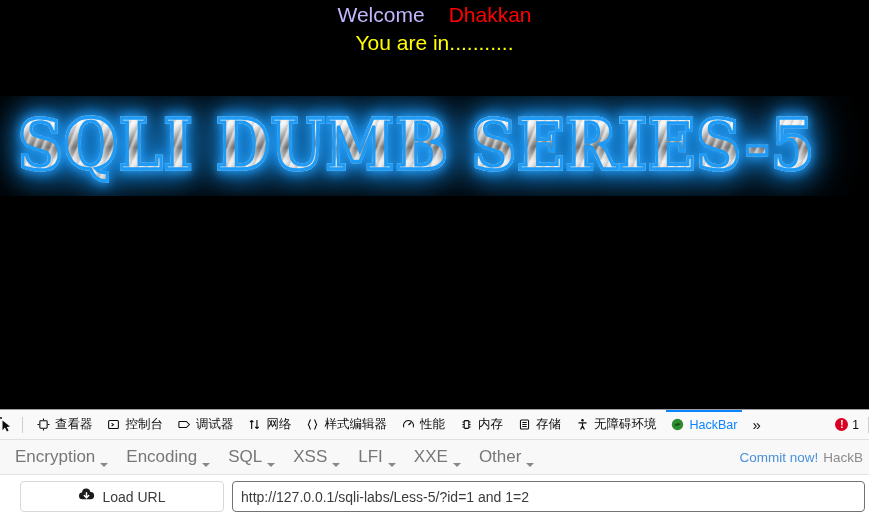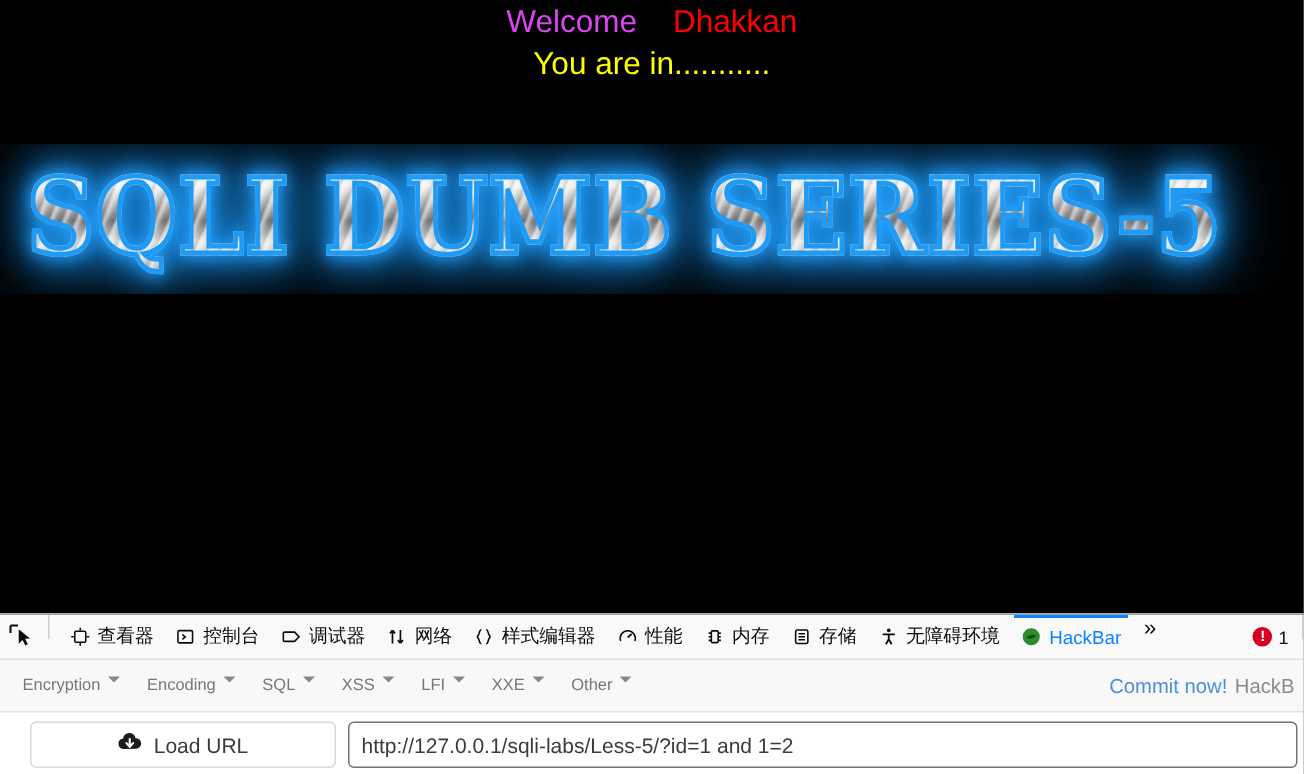--- a/index.html
+++ b/index.html
@@ -27,21 +27,21 @@
   }
 
   .welcome-line {
     text-align: center;
     font-size: 21px;
     line-height: 28px;
     padding-top: 1px;
     white-space: nowrap;
   }
   .welcome-word {
-    color: #d946ef;
+    color: #c4b5fd;
   }
   .welcome-name {
     color: #ff0000;
     margin-left: 24px;
   }
   .youarein-line {
     text-align: center;
     font-size: 21px;
     line-height: 28px;
     color: #ffff00;
@@ -105,24 +105,25 @@
     height: 107px;
     background: #f9f9fa;
     border-top: 1px solid #9e9e9e;
     box-sizing: border-box;
     overflow: hidden;
   }
 
   #devtools-tabbar {
     position: relative;
     display: flex;
+    align-items: center;
     height: 30px;
     background: #f9f9fa;
     border-bottom: 1px solid #e0e0e2;
-    padding-left: 14px;
+    padding-left: 4px;
     box-sizing: border-box;
   }
   .dt-picker {
     width: 24px;
     min-width: 24px;
     height: 28px;
     display: flex;
     align-items: center;
     justify-content: flex-start;
     margin-left: -8px;
@@ -211,25 +212,25 @@
   #hackbar-menubar {
     display: flex;
     align-items: center;
     height: 35px;
     background: #f8f8f8;
     border-bottom: 1px solid #e3e3e3;
     padding: 0 6px;
     box-sizing: border-box;
   }
   .hb-menu {
-    font-size: 11px;
+    font-size: 17px;
     color: #777777;
     padding: 6px 9px;
     display: flex;
-    align-items: flex-start;
+    align-items: flex-end;
     gap: 5px;
     white-space: nowrap;
     cursor: default;
   }
   .caret {
     width: 0; height: 0;
     border-left: 4px solid transparent;
     border-right: 4px solid transparent;
     border-top: 4px solid #888888;
     display: inline-block;

